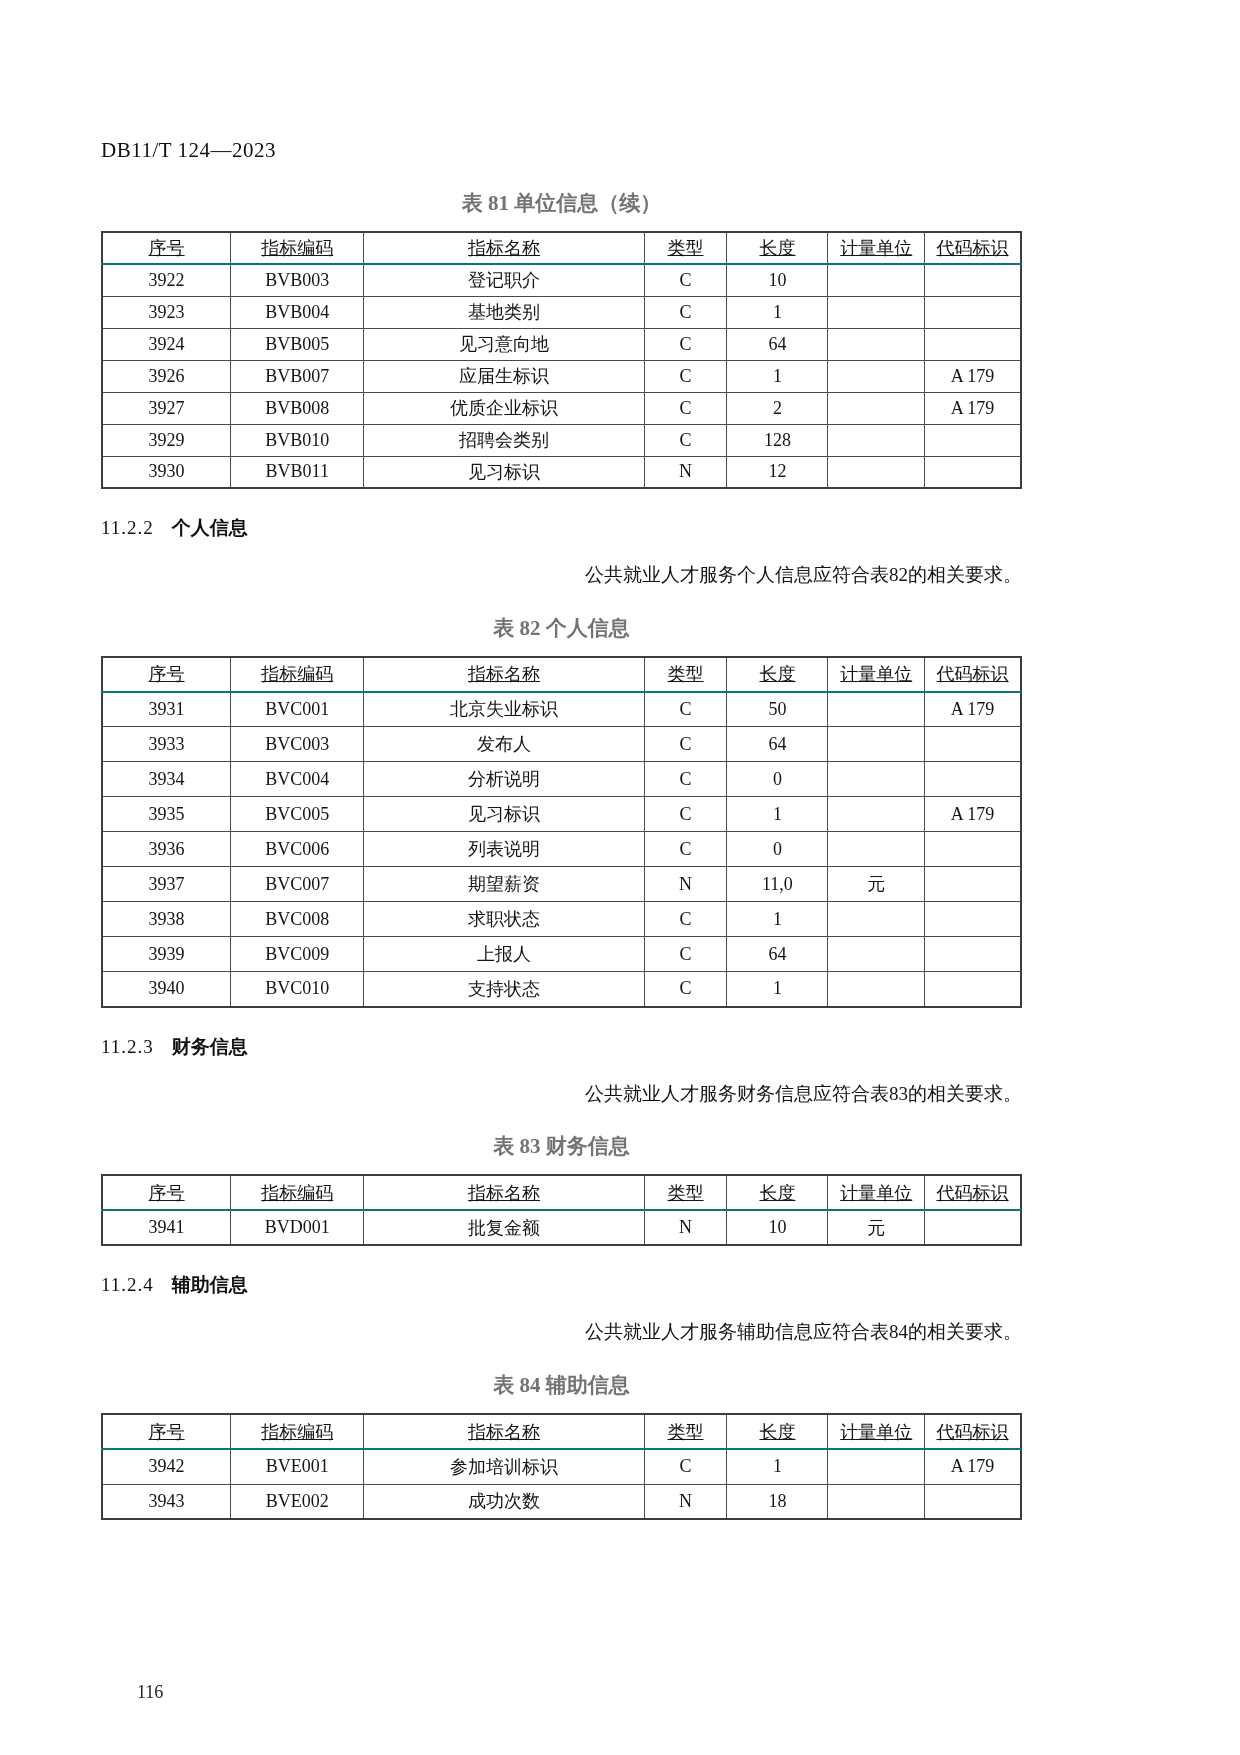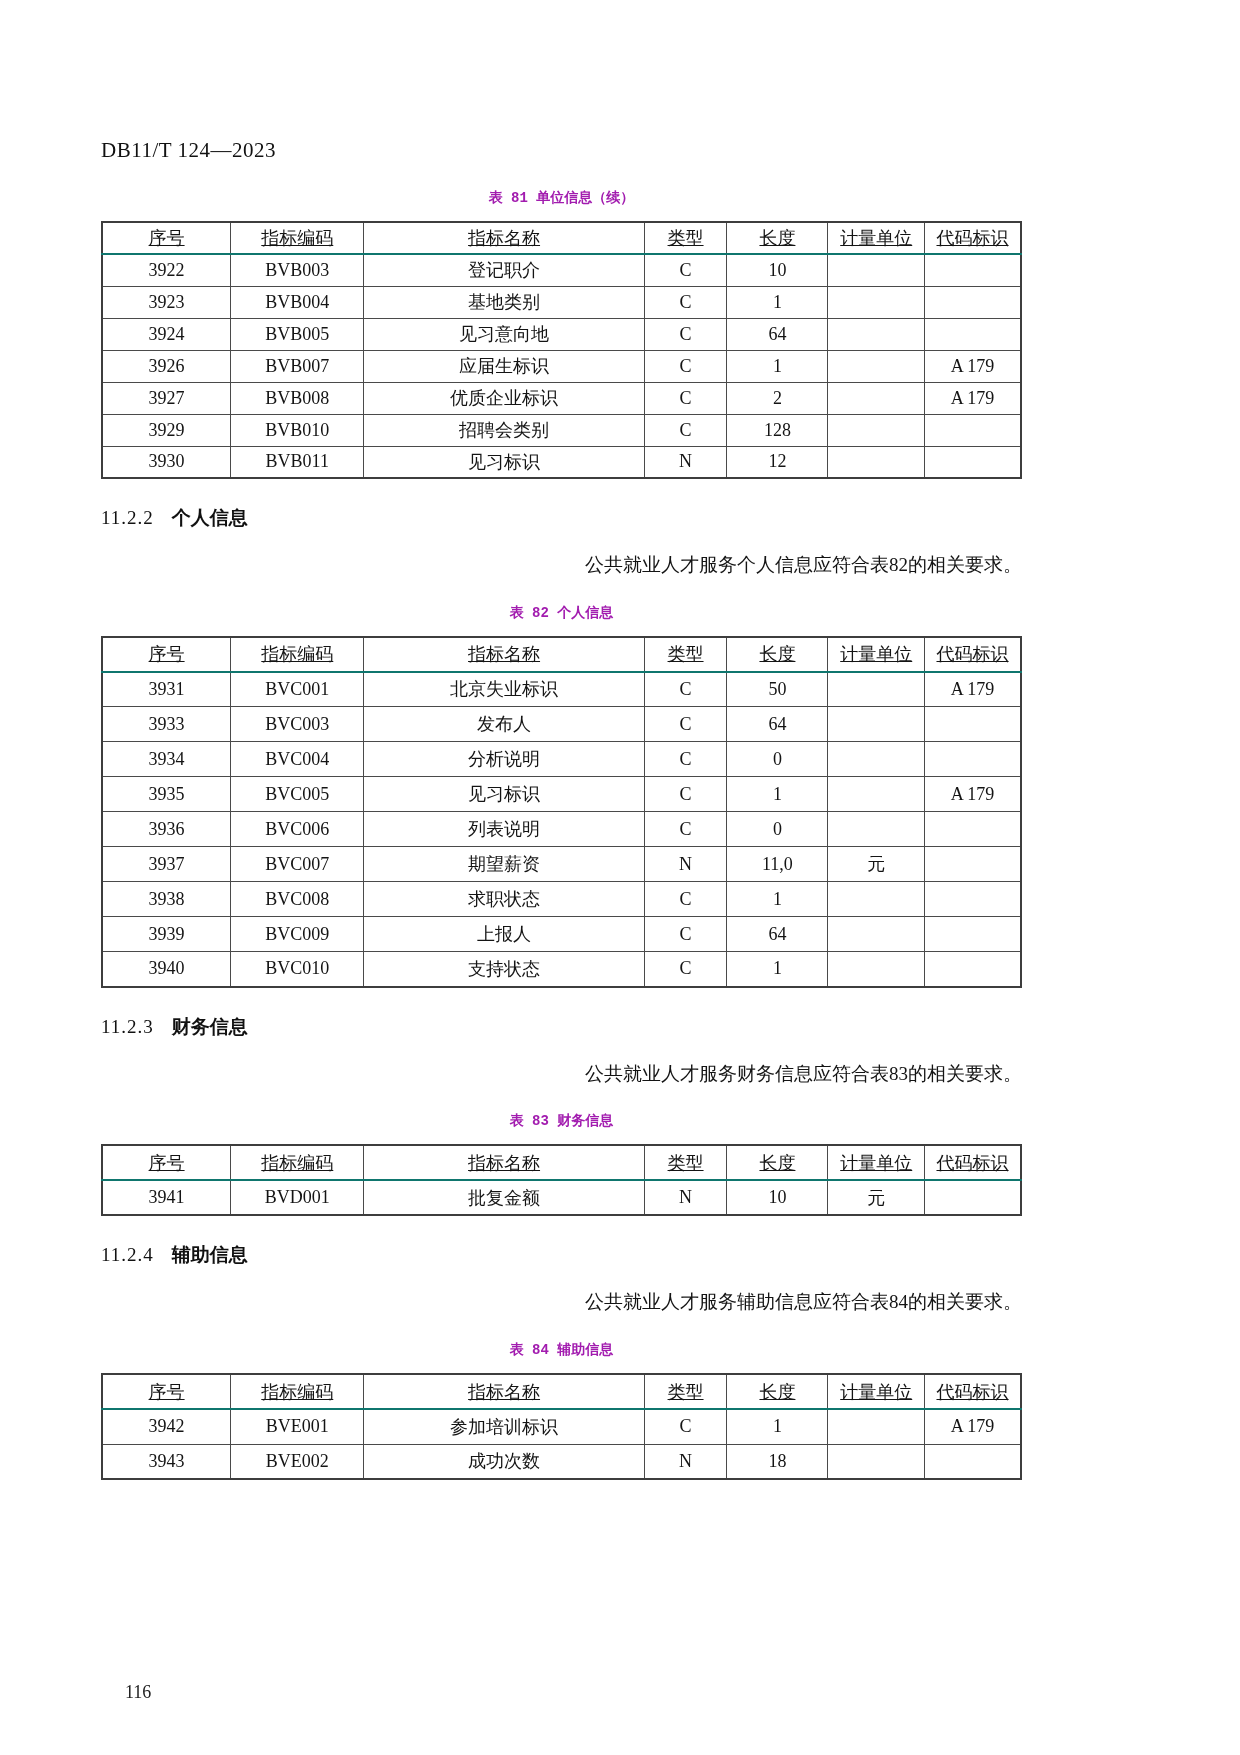--- a/index.html
+++ b/index.html
@@ -16,24 +16,24 @@
     width: 1240px; height: 1755px;
     padding: 138px 218px 0 101px;
   }
   .doc-code {
     font-size: 21px;
     letter-spacing: 0.5px;
     color: #111;
   }
   .table-caption {
     text-align: center;
-    font-family: Liberation Mono, monospace;
+    font-family: Liberation Serif, serif;
     font-weight: bold;
-    font-size: 14px;
-    color: #a21caf;
+    font-size: 21px;
+    color: #737373;
     margin-top: 26px;
     margin-bottom: 14px;
   }
   table.spec-table {
     width: 100%;
     border-collapse: collapse;
     table-layout: fixed;
     border: 2px solid #3d3d3d;
   }
   table.spec-table th, table.spec-table td {
@@ -78,21 +78,21 @@
   .body-para {
     margin-top: 22px;
     font-size: 19px;
     text-indent: 2em;
     color: #141414;
     line-height: 1.3;
     text-align: right;
   }
   .page-number {
     position: absolute;
-    left: 125px;
+    left: 137px;
     bottom: 52px;
     font-size: 18px;
     color: #222;
   }
 </style>
 </head>
 <body>
 
 <div class="page">
 

